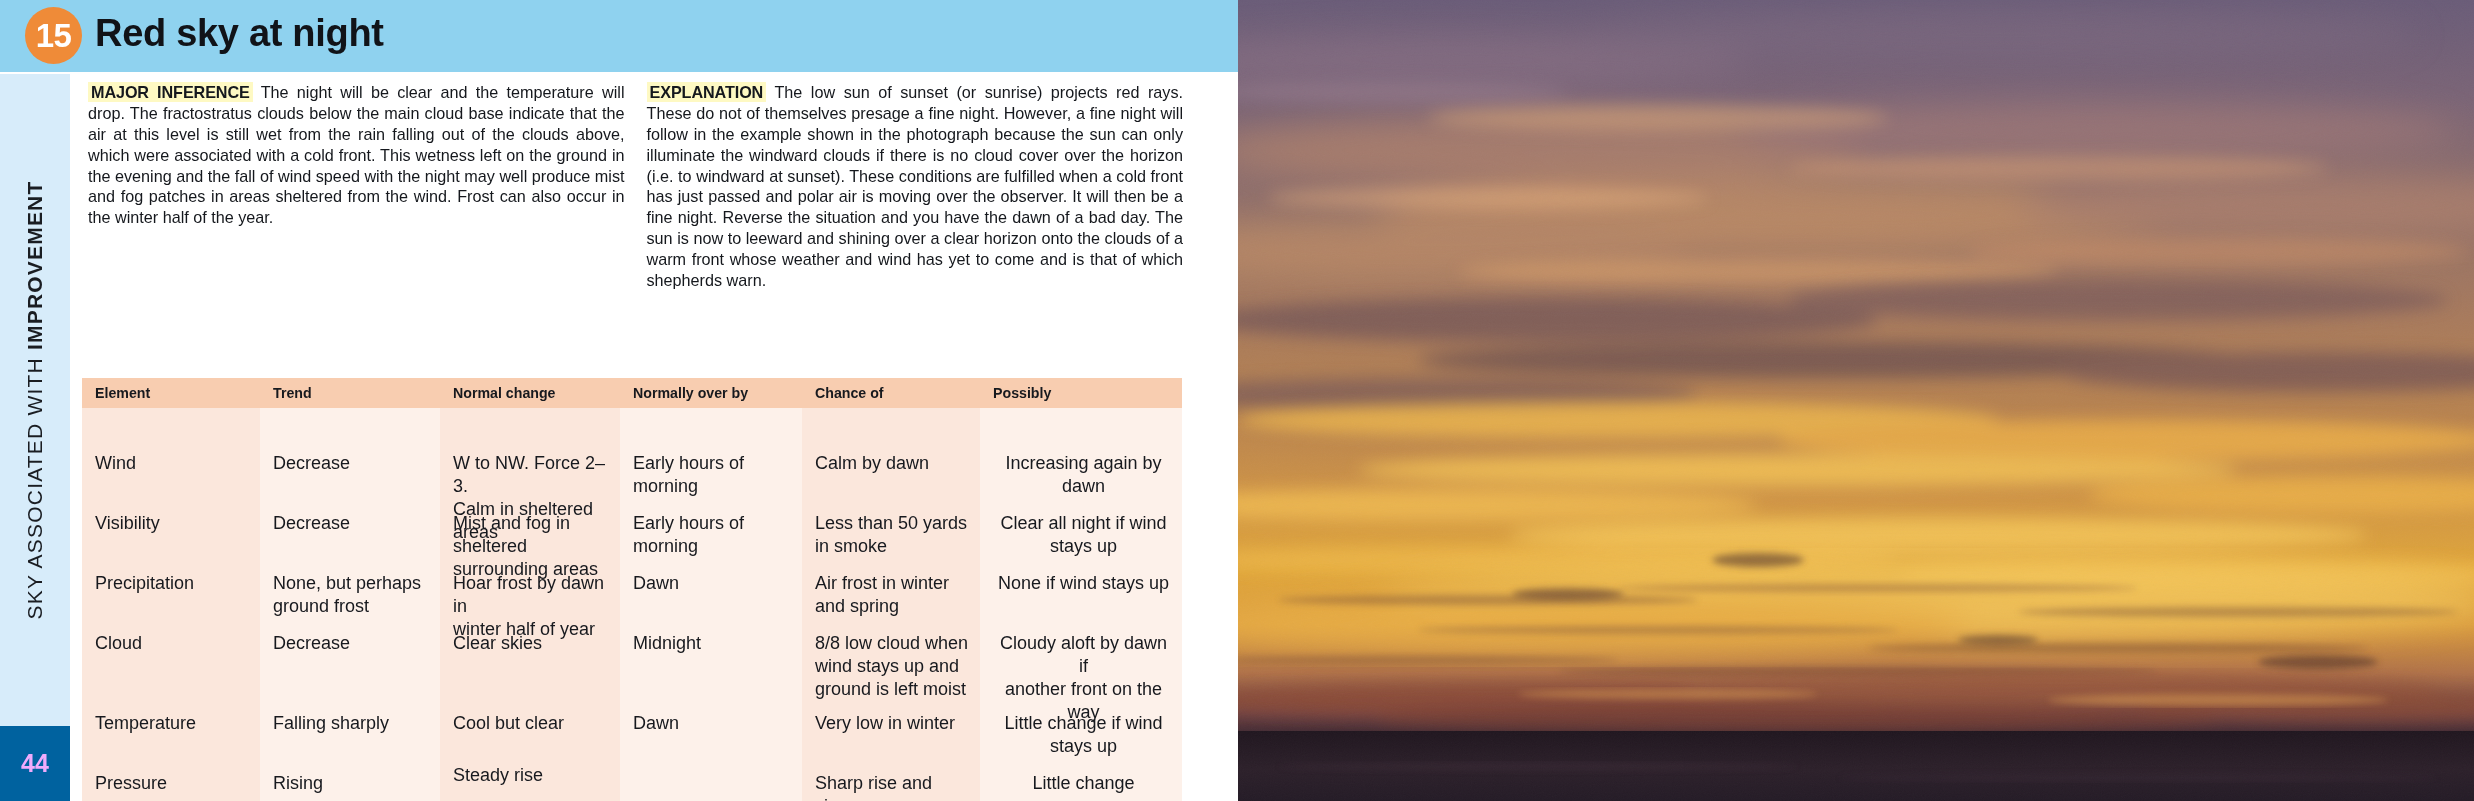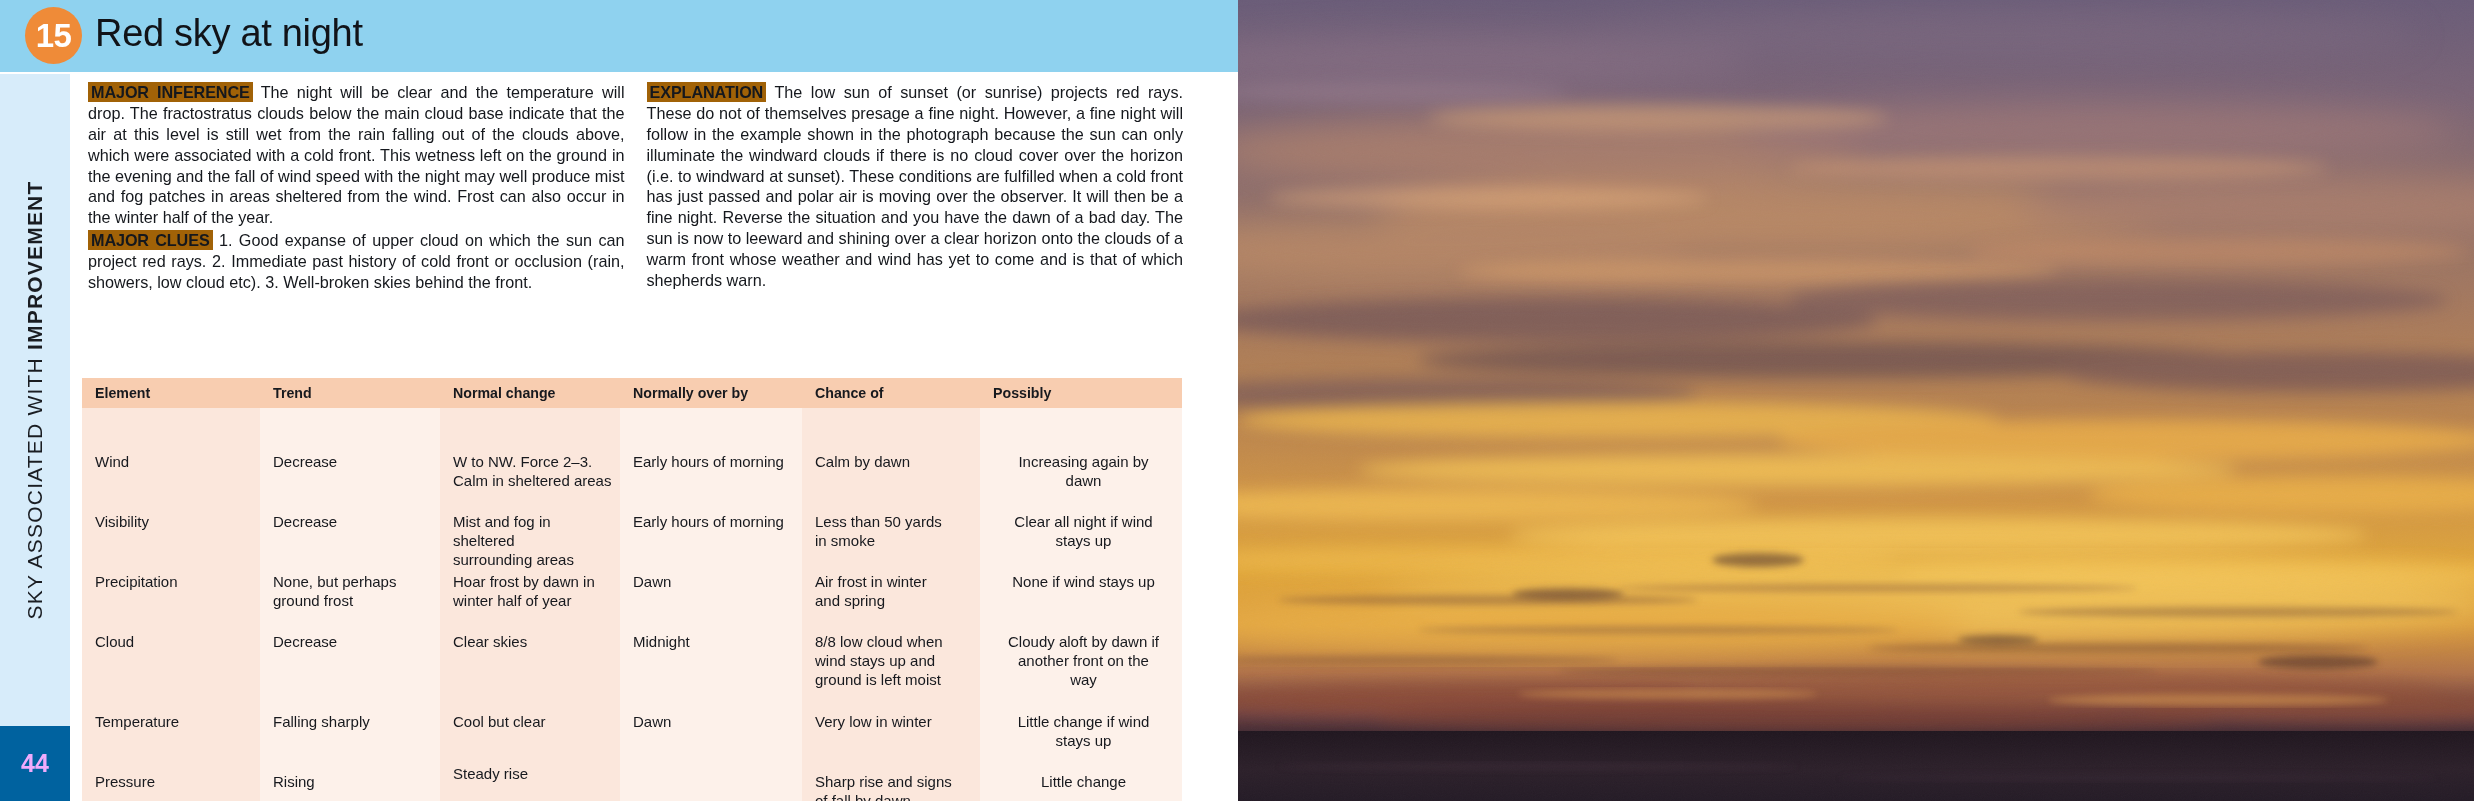--- a/index.html
+++ b/index.html
@@ -33,21 +33,21 @@
     width: 57px; height: 57px;
     border-radius: 50%;
     background: #ef8b38;
     color: #ffffff;
     font-size: 33px; font-weight: bold;
     display: flex; align-items: center; justify-content: center;
     letter-spacing: -0.5px;
   }
   #page-title {
     position: absolute; left: 95px; top: 12px;
-    font-size: 38px; font-weight: normal;
+    font-size: 38px; font-weight: bold;
     color: #111318;
     letter-spacing: -0.3px;
   }
 
   
   #sidebar {
     position: absolute; left: 0; top: 74px;
     width: 70px; height: 652px;
     background: #d7ecfa;
   }
@@ -81,21 +81,21 @@
   }
   .text-col {
     width: 538px;
     font-size: 16.2px;
     line-height: 1.29;
     color: #15181d;
     text-align: justify;
   }
   .text-col p { margin-bottom: 2px; }
   .tag {
-    background: #a16207;
+    background: #fef9c3;
     font-weight: bold;
     padding: 1px 3px;
     letter-spacing: -0.1px;
   }
 
   
   #data-table {
     position: absolute; left: 82px; top: 378px;
     width: 1100px; height: 423px;
     display: flex;
@@ -112,21 +112,21 @@
     display: flex; align-items: center;
     padding-left: 13px;
     font-size: 14.2px; font-weight: bold;
     color: #17191e;
   }
   .tcol .tbody { position: relative; }
   .tcell {
     position: absolute;
     left: 13px;
     right: 8px;
-    font-size: 15px;
+    font-size: 18px;
     line-height: 1.27;
     color: #17191e;
   }
   .tcol-el { width: 178px; }
   .tcol-tr { width: 180px; }
   .tcol-nc { width: 180px; }
   .tcol-no { width: 182px; }
   .tcol-ch { width: 178px; }
   .tcol-po { width: 202px; text-align: center; }
 
@@ -160,21 +160,20 @@
       </div>
     </div>
 
     <div id="page-number-box">
       <span>44</span>
     </div>
 
     <div id="text-cols">
       <div class="text-col">
         <p><span class="tag">MAJOR INFERENCE</span><span> The night will be clear and the temperature will drop. The fractostratus clouds below the main cloud base indicate that the air at this level is still wet from the rain falling out of the clouds above, which were associated with a cold front. This wetness left on the ground in the evening and the fall of wind speed with the night may well produce mist and fog patches in areas sheltered from the wind. Frost can also occur in the winter half of the year.</span></p>
-        <p><span class="tag">MAJOR CLUES</span><span> 1. Good expanse of upper cloud on which the sun can project red rays. 2. Immediate past history of cold front or occlusion (rain, showers, low cloud etc). 3. Well-broken skies behind the front.</span></p>
       </div>
       <div class="text-col">
         <p><span class="tag">EXPLANATION</span><span> The low sun of sunset (or sunrise) projects red rays. These do not of themselves presage a fine night. However, a fine night will follow in the example shown in the photograph because the sun can only illuminate the windward clouds if there is no cloud cover over the horizon (i.e. to windward at sunset). These conditions are fulfilled when a cold front has just passed and polar air is moving over the observer. It will then be a fine night. Reverse the situation and you have the dawn of a bad day. The sun is now to leeward and shining over a clear horizon onto the clouds of a warm front whose weather and wind has yet to come and is that of which shepherds warn.</span></p>
       </div>
     </div>
 
     <div id="data-table">
         <div class="tcol tcol-el shadeA">
           <div class="thead">Element</div>
           <div class="tbody">

